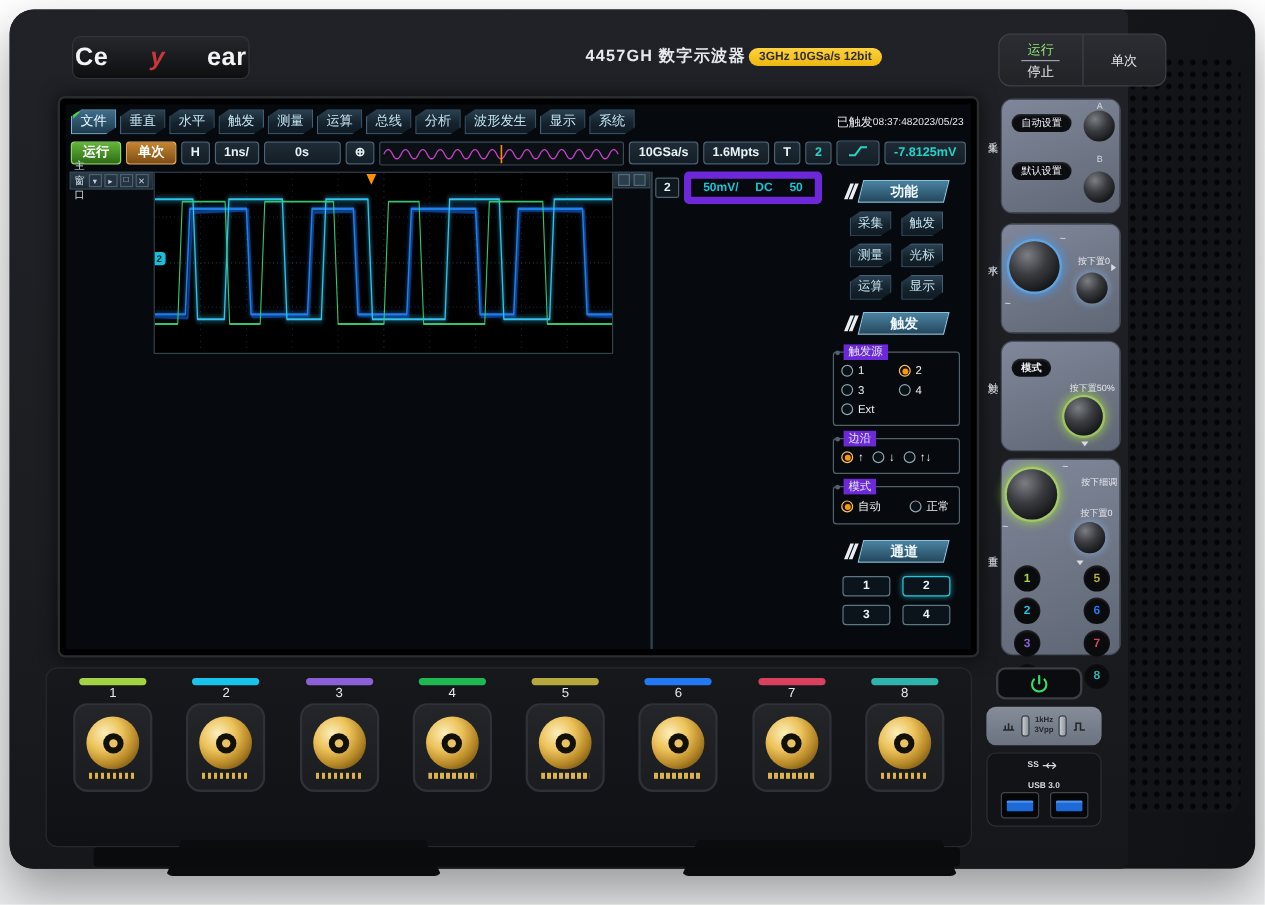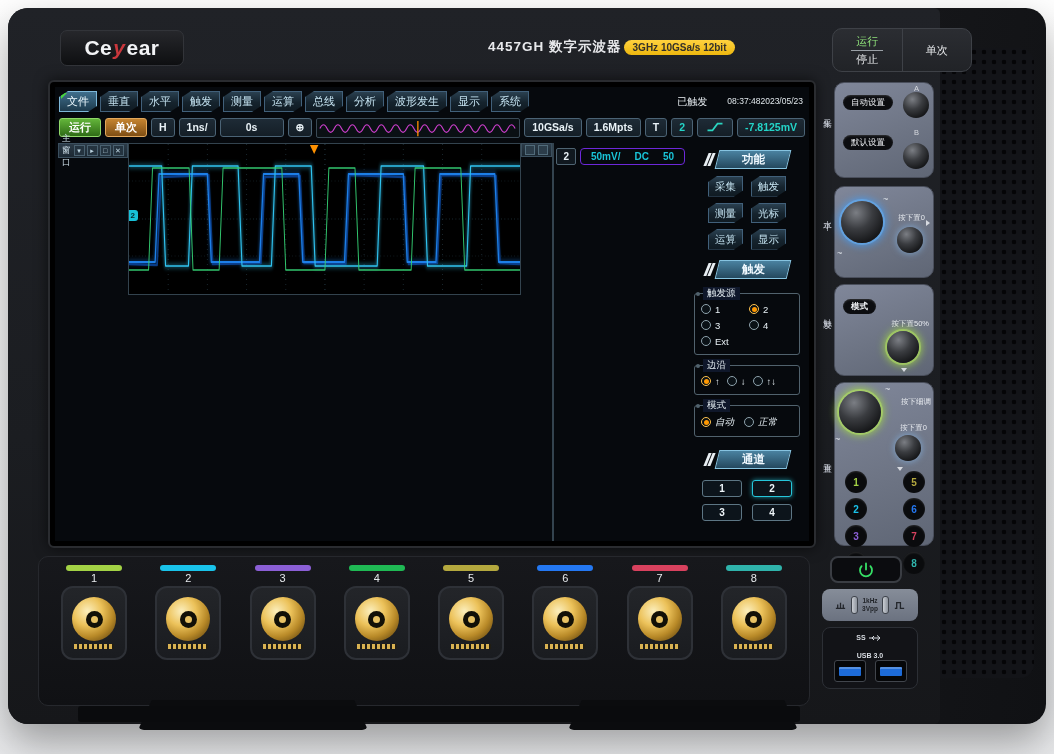--- a/index.html
+++ b/index.html
@@ -19,24 +19,24 @@
   .front { position:absolute; left:0; top:0; width:932px; height:100%;
     border-radius:20px 6px 6px 20px;
     background:linear-gradient(180deg,#202227 0%,#1b1d21 60%,#16171a 100%); }
   .foot { position:absolute; bottom:-6px; height:30px; background:#0b0c0e;
     clip-path:polygon(6% 0,94% 0,100% 100%,0 100%); border-radius:0 0 6px 6px; }
   .foot.l { left:130px; width:230px; } .foot.r { left:560px; width:230px; }
   .base-bar { position:absolute; left:70px; right:140px; bottom:2px; height:16px;
     background:#0a0b0d; border-radius:3px; }
 
   
-  .logo-plate { position:absolute; left:52px; top:22px; width:124px; height:36px;
+  .logo-plate { position:absolute; left:52px; top:22px; width:148px; height:36px;
     background:linear-gradient(180deg,#26272b,#0e0f11); border-radius:7px;
     border:1px solid #323439; display:flex; align-items:center; justify-content:center;
-    color:#f2f3f5; font-size:21px; font-weight:bold; letter-spacing:.5px; }
+    color:#f2f3f5; font-size:21px; font-weight:bold; letter-spacing:.5px;gap:34px; }
   .logo-plate .mid { color:#c9373c; font-style:italic; padding:0 1px; }
   .model-row { position:absolute; left:480px; top:30px; display:flex; gap:2px; align-items:center; }
   .model-label { color:#e8e9ec; font-size:13.5px; font-weight:bold; letter-spacing:1px; }
   .badge { background:linear-gradient(180deg,#ffd23f,#edb70f); color:#33302a;
     font-size:10px; font-weight:bold; padding:2px 9px; border-radius:9px; }
 
   .topbtns { position:absolute; left:824px; top:20px; width:140px; height:44px;
     background:linear-gradient(180deg,#2b2d32,#212327); border:1px solid #3e4147;
     border-radius:10px; display:flex; }
   .topbtns .cell { flex:1; display:flex; flex-direction:column; align-items:center;
@@ -55,21 +55,21 @@
   .menu-row { display:flex; align-items:center; gap:3px; padding:3px 4px 2px; height:28px; }
   .bevel { background:linear-gradient(180deg,#2a4050 0%,#15232d 55%,#101b23 100%);
     border:1px solid #41607a; color:#c6e4f2; font-size:11px; line-height:1;
     padding:4px 7px; cursor:pointer; white-space:nowrap;
     clip-path:polygon(9px 0,100% 0,100% calc(100% - 6px),calc(100% - 9px) 100%,0 100%,0 6px); }
   .bevel.active { background:linear-gradient(180deg,#3d6largin 0,#000 0); }
   .menu-row .active { background:linear-gradient(180deg,#3f6e8c 0%,#1d3a4c 100%);
     border-color:#7db7d8; color:#eefaff; position:relative; }
   .menu-row .active::after { content:""; position:absolute; left:1px; top:1px;
     border-left:6px solid #49d83c; border-bottom:6px solid transparent; }
-  .status-cluster { margin-left:auto; display:flex; align-items:center; gap:20px; padding-right:2px; }
+  .status-cluster { margin-left:auto; display:flex; align-items:center; gap:0; padding-right:2px; }
   .trig-state { color:#e8eef2; font-size:10px; }
   .clock { display:flex; flex-direction:row; align-items:flex-end; color:#dfe6ea;
     font-size:8.5px; line-height:1.25; }
 
   
   .tool-row { display:flex; align-items:center; gap:4px; padding:1px 4px 3px; height:27px; }
   .tbtn { font-size:11px; font-weight:bold; border-radius:3px; padding:3px 9px; line-height:1; cursor:pointer; }
   .run { background:linear-gradient(180deg,#63b53a,#2f6b16); border:1px solid #8fd868; color:#fff; }
   .single { background:linear-gradient(180deg,#c58430,#7e4e14); border:1px solid #e2a85c; color:#fff; }
   .tbox { background:linear-gradient(180deg,#1e2b36,#141e26); border:1px solid #4b6375;
@@ -91,38 +91,38 @@
     color:#bcd4e0; font-size:7px; display:flex; align-items:center; justify-content:center; cursor:pointer; }
   .wicon { width:10px; height:10px; background:#2c3d4a; border:1px solid #51masc 0;
     border:1px solid #516b7a; cursor:pointer; }
   .wave-frame { position:relative; background:#000; border:1px solid #33434e; }
   .wave-frame svg { display:block; width:100%; height:100%; }
   .ch-tag { position:absolute; left:0; top:44%; background:#17c0d8; color:#05262b;
     font-size:8px; font-weight:bold; padding:1px 3px 1px 2px; border-radius:0 3px 3px 0; }
   .info-bar { height:26px; display:flex; align-items:center; gap:4px; padding:3px 2px; }
   .chn-box { background:#10181f; border:1px solid #4f6472; color:#e8f1f6;
     font-size:10px; font-weight:bold; padding:2px 6px; border-radius:2px; cursor:pointer; }
-  .scale-box { border:1px solid #6d28d9; border-radius:4px; color:#19c4d8;
+  .scale-box { border:6px solid #6d28d9; border-radius:4px; color:#19c4d8;
     font-size:10px; font-weight:bold; padding:2px 10px; display:flex; gap:14px; cursor:pointer; }
 
   
   .sidebar { width:120px; padding:6px 6px 0 2px; display:flex; flex-direction:column; align-items:center; }
   .sec-hdr { display:flex; align-items:center; gap:4px; margin:2px 0 7px; }
   .dslash { display:flex; gap:2px; }
   .dslash i { display:block; width:2.5px; height:13px; background:#e8eef2; transform:skewX(-22deg); }
   .hdr-btn { width:72px; height:19px; background:linear-gradient(180deg,#49809e,#234披 0);
     background:linear-gradient(180deg,#4a82a0 0%,#24485e 100%);
     border:1px solid #86c3e0; transform:skewX(-14deg); display:flex; align-items:center;
     justify-content:center; cursor:pointer; }
   .hdr-btn span { transform:skewX(14deg); color:#f0f9ff; font-size:11.5px; font-weight:bold; }
   .fn-grid { display:grid; grid-template-columns:1fr 1fr; gap:6px 8px; margin-bottom:8px; }
   .fn-grid .bevel { font-size:10.5px; padding:4px 6px; text-align:center; }
   .gbox { position:relative; width:106px; border:1px solid #51626d; border-radius:3px;
     padding:10px 6px 7px; margin:7px 0 3px; }
-  .gbox .glabel { position:absolute; top:-7px; left:8px; background:#0f172a;
+  .gbox .glabel { position:absolute; top:-7px; left:8px; background:#6d28d9;
     padding:0 4px; color:#e4edf2; font-size:9.5px; }
   .gbox .glabel::before { content:""; position:absolute; left:-7px; top:5px;
     width:4px; height:4px; background:#51626d; border-radius:50%; }
   .radio-grid { display:grid; grid-template-columns:1fr 1fr; gap:5px 4px; }
   .radio { display:flex; align-items:center; gap:4px; color:#e8f1f6; font-size:9.5px; cursor:pointer; }
   .rdot { width:10px; height:10px; border-radius:50%; border:1.5px solid #8fa3ad;
     background:#0a1116; flex:0 0 auto; position:relative; }
   .radio.on .rdot { border-color:#ffc24d; }
   .radio.on .rdot::after { content:""; position:absolute; inset:1.5px; border-radius:50%; background:#ff9800; }
   .edge-row { display:flex; gap:7px; }
@@ -431,21 +431,21 @@
                       <span>↓</span>
                     </label>
                 <label class="radio">
                       <span class="rdot"></span>
                       <span>↑↓</span>
                     </label>
               </div>
             </div>
             <div class="gbox">
               <span class="glabel">模式</span>
-              <div class="edge-row" style="gap:10px;font-style:italic;">
+              <div class="edge-row" style="gap:24px;">
                 <label class="radio on">
                       <span class="rdot"></span>
                       <span>自动</span>
                     </label>
                 <label class="radio">
                       <span class="rdot"></span>
                       <span>正常</span>
                     </label>
               </div>
             </div>

